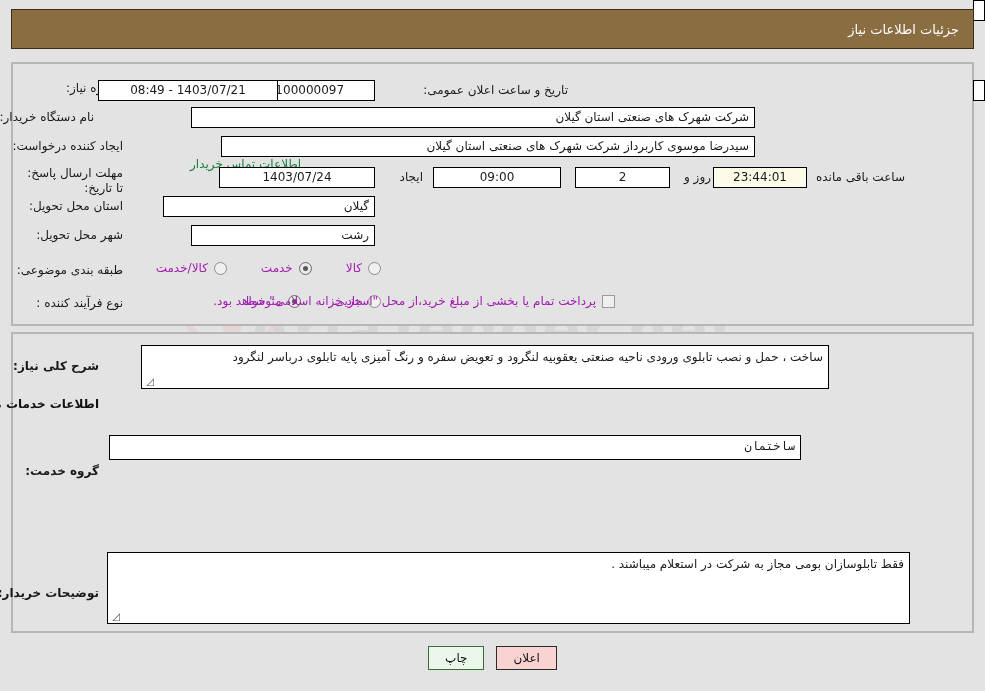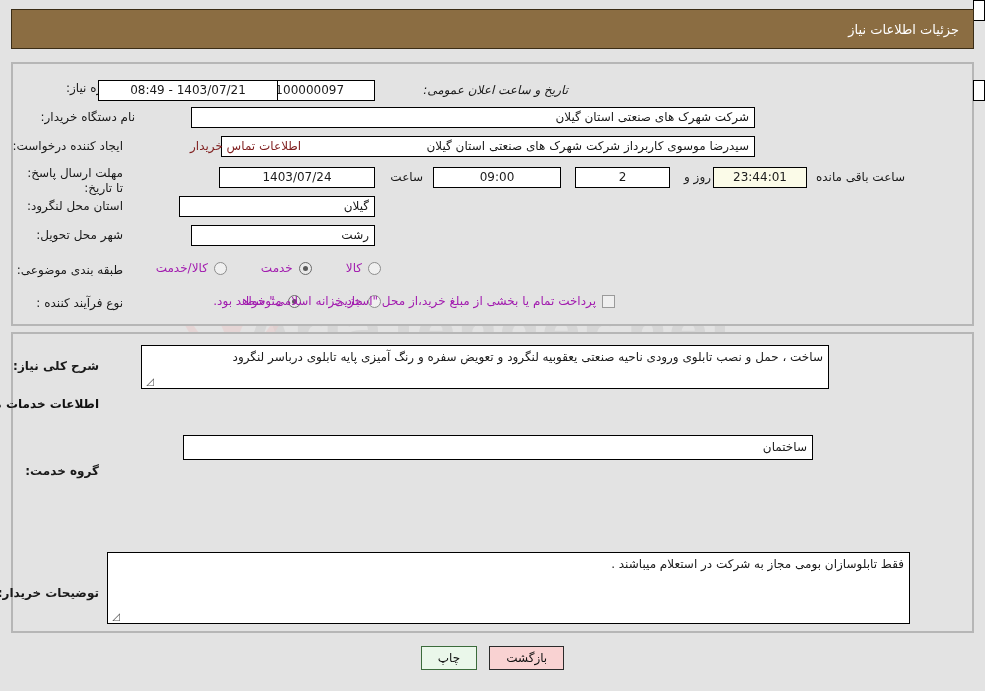--- a/index.html
+++ b/index.html
@@ -101,24 +101,25 @@
     font-size: 12px;
     color: #1a1a1a;
     text-align: center;
     overflow: hidden;
     white-space: nowrap;
   }
   .fld-r { text-align: right; }
   .fld-timer { background: #fbfbe8; }
 
   .link {
-    color: #7f1d1d;
+    color: #15803d;
     font-size: 12px;
     white-space: nowrap;
     cursor: pointer;
+    margin-top: 18px;
   }
 
   
   .radio {
     width: 13px; height: 13px;
     border-radius: 50%;
     border: 1px solid #8d8d8d;
     background: #f0f0f0;
     box-sizing: border-box;
     display: inline-block;
@@ -239,45 +240,45 @@
   <div class="title-bar-text">جزئیات اطلاعات نیاز</div>
 </div>
 
 <div class="panel panel-top"></div>
 
 <div class="frow" style="right:862px; top:81px; z-index:4;">
   <div class="lbl">شماره نیاز:</div>
 </div>
 <div class="fld" style="position:absolute; right:610px; top:80px; width:184px; z-index:4;">1103001100000097</div>
 
-<div class="lbl" style="position:absolute; right:417px; top:83px; z-index:4;font-style:italic;">تاریخ و ساعت اعلان عمومی:</div>
+<div class="lbl" style="position:absolute; right:417px; top:83px; z-index:4;">تاریخ و ساعت اعلان عمومی:</div>
 <div class="fld" style="position:absolute; right:608px; left:null; top:80px; z-index:4; right:auto; left:null;"></div>
 
 <div class="fld" style="position:absolute; right:auto; left:null;"></div>
 
 <div class="fld" style="position:absolute; top:80px; left:98px; width:180px; z-index:4;">1403/07/21 - 08:49</div>
 
-<div class="lbl" style="position:absolute; right:850px; top:110px; z-index:4;">نام دستگاه خریدار:</div>
+<div class="lbl" style="position:absolute; right:891px; top:110px; z-index:4;">نام دستگاه خریدار:</div>
 <div class="fld fld-r" style="position:absolute; right:230px; top:107px; width:564px; z-index:4;">شرکت شهرک های صنعتی استان گیلان</div>
 
 <div class="lbl" style="position:absolute; right:862px; top:139px; z-index:4;">ایجاد کننده درخواست:</div>
 <div class="fld fld-r" style="position:absolute; right:230px; top:136px; width:534px; z-index:4;margin-left:32px;">سیدرضا موسوی کاربرداز  شرکت شهرک های صنعتی استان گیلان</div>
 <div class="link" style="position:absolute; right:762px; top:139px; right:auto; left:190px; z-index:4;">اطلاعات تماس خریدار</div>
 
 <div class="lbl" style="position:absolute; right:862px; top:166px; width:100px; text-align:right; white-space:normal; line-height:15px; z-index:4;">مهلت ارسال پاسخ: تا تاریخ:</div>
 <div class="fld" style="position:absolute; right:610px; top:167px; width:156px; z-index:4;">1403/07/24</div>
-<div class="lbl" style="position:absolute; right:562px; top:170px; z-index:4;">ساعت</div>
+<div class="lbl" style="position:absolute; right:562px; top:170px; z-index:4;">ایجاد</div>
 <div class="fld" style="position:absolute; right:424px; top:167px; width:128px; z-index:4;">09:00</div>
 <div class="fld" style="position:absolute; right:315px; top:167px; width:95px; z-index:4;">2</div>
 <div class="lbl" style="position:absolute; right:274px; top:170px; z-index:4;">روز و</div>
 <div class="fld fld-timer" style="position:absolute; right:178px; top:167px; width:94px; z-index:4;">23:44:01</div>
 <div class="lbl" style="position:absolute; right:80px; top:170px; z-index:4;">ساعت باقی مانده</div>
 
-<div class="lbl" style="position:absolute; right:862px; top:199px; z-index:4;">استان محل لنگرود:</div>
-<div class="fld fld-r" style="position:absolute; right:610px; top:196px; width:196px; z-index:4;">گیلان</div>
+<div class="lbl" style="position:absolute; right:862px; top:199px; z-index:4;">استان محل تحویل:</div>
+<div class="fld fld-r" style="position:absolute; right:610px; top:196px; width:212px; z-index:4;">گیلان</div>
 
 <div class="lbl" style="position:absolute; right:862px; top:228px; z-index:4;">شهر محل تحویل:</div>
 <div class="fld fld-r" style="position:absolute; right:610px; top:225px; width:184px; z-index:4;">رشت</div>
 
 <div class="lbl" style="position:absolute; right:862px; top:263px; z-index:4;">طبقه بندی موضوعی:</div>
 <div style="position:absolute; right:604px; top:261px; z-index:4; display:flex; gap:34px;">
   <div class="opt">
     <span class="radio"></span>
     <span>کالا</span>
   </div>
@@ -311,21 +312,21 @@
 
 <div class="lbl lbl-b" style="position:absolute; right:886px; top:359px; z-index:4;">شرح کلی نیاز:</div>
 <div class="tarea" style="position:absolute; right:156px; top:345px; width:688px; height:44px; z-index:4;">
   <span>ساخت ، حمل و نصب  تابلوی ورودی  ناحیه صنعتی یعقوبیه لنگرود و تعویض سفره و رنگ آمیزی پایه تابلوی درباسر لنگرود</span>
   <span class="grip">◿</span>
 </div>
 
 <div class="section-head" style="right:886px; top:397px; z-index:4;">اطلاعات خدمات مورد نیاز</div>
 
 <div class="lbl lbl-b" style="position:absolute; right:886px; top:441px; z-index:4;margin-top:23px;">گروه خدمت:</div>
-<div class="fld fld-r" style="position:absolute; right:172px; top:435px; width:630px; height:25px; line-height:23px; z-index:4;">ساختمان</div>
+<div class="fld fld-r" style="position:absolute; right:184px; top:435px; width:692px; height:25px; line-height:23px; z-index:4;font-family:Liberation Mono, monospace;">ساختمان</div>
 
 <div class="tbl-wrap">
   <table class="items">
     <thead>
       <tr>
         <th style="width:40px;">ردیف</th>
         <th style="width:115px;">کد خدمت</th>
         <th>نام خدمت</th>
         <th style="width:140px;">واحد اندازه گیری</th>
         <th style="width:125px;">تعداد / مقدار</th>
@@ -345,15 +346,15 @@
   </table>
 </div>
 
 <div class="lbl lbl-b" style="position:absolute; right:886px; top:586px; z-index:4;">توضیحات خریدار:</div>
 <div class="tarea" style="position:absolute; right:75px; top:552px; width:803px; height:72px; z-index:4;">
   <span>فقط تابلوسازان بومی مجاز به شرکت در استعلام میباشند .</span>
   <span class="grip">◿</span>
 </div>
 
 <div class="btn-bar">
-  <div class="btn btn-back">بازگشت</div>
+  <div class="btn btn-back">اعلان</div>
   <div class="btn btn-print">چاپ</div>
 </div>
 
 </body></html>

